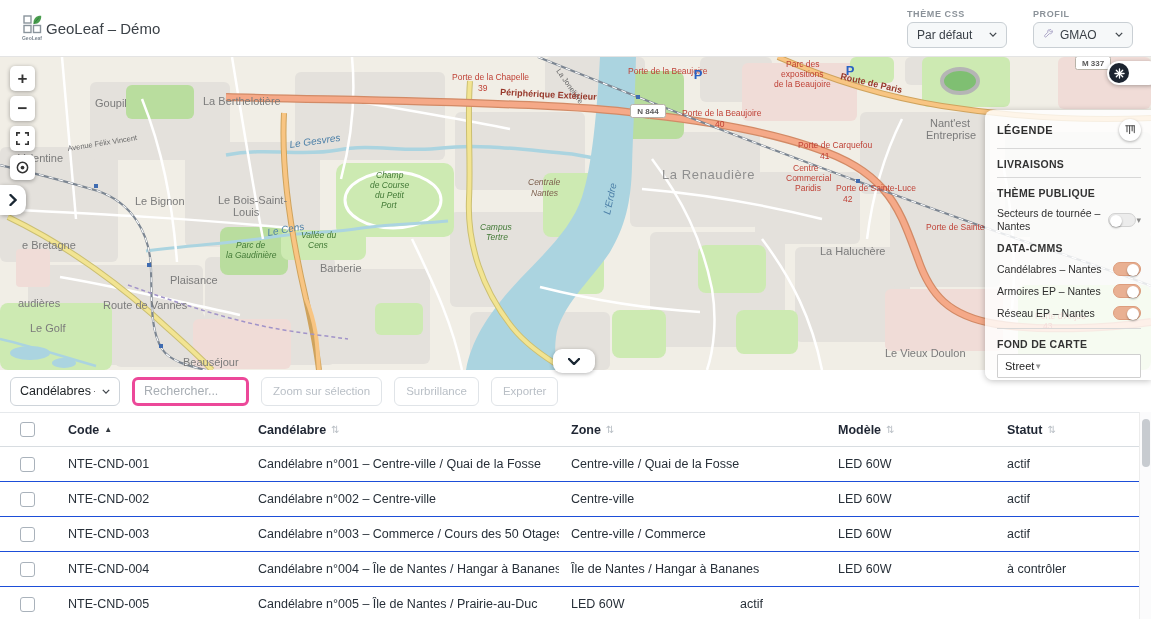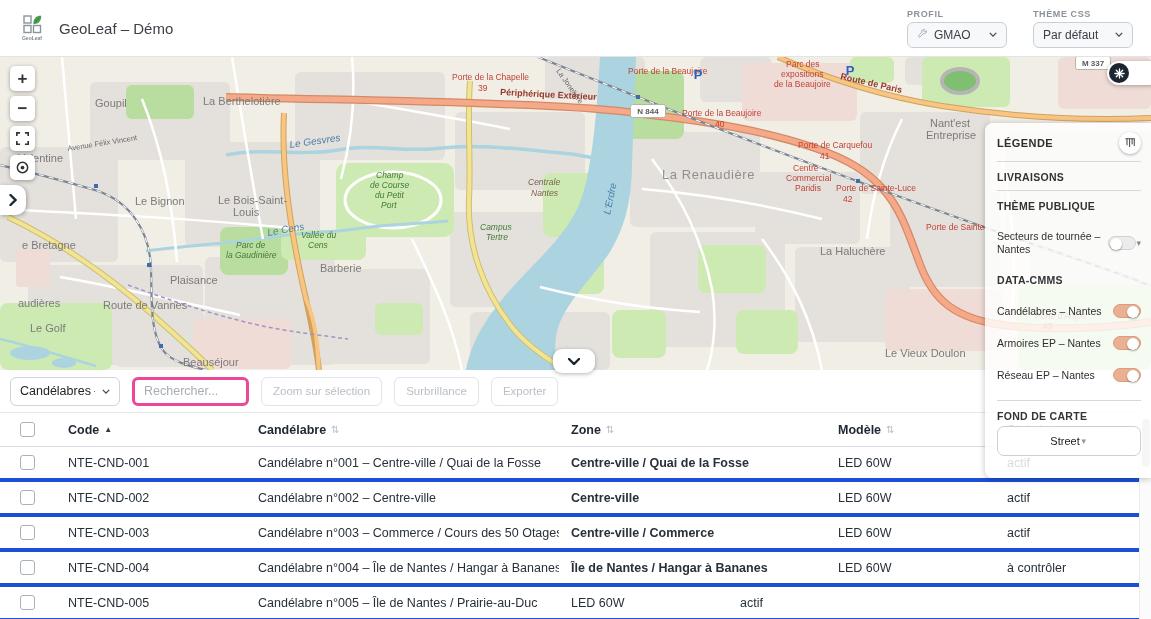--- a/index.html
+++ b/index.html
@@ -4,21 +4,21 @@
 <style>
   * { box-sizing: border-box; margin:0; padding:0; }
   html,body { width:1151px; height:619px; overflow:hidden; background:#fff;
               font-family:"Liberation Sans", sans-serif; }
 
   
   .app-header { height:57px; display:flex; align-items:center; padding:0 18px;
                 border-bottom:1px solid #e4e4e4; background:#fff; position:relative; z-index:30;}
   .logo { display:flex; flex-direction:column; align-items:center; width:28px; }
   .logo-caption { font-size:5px; font-weight:bold; color:#7d8791; margin-top:1px; }
-  .app-title { margin-left:13px; font-size:15px; color:#3c4248; }
+  .app-title { font-size:15px; color:#3c4248; }
   .hdr-spacer { flex:1; }
   .hdr-group { display:flex; flex-direction:column; gap:3px; margin-left:26px; }
   .hdr-label { font-size:9px; font-weight:bold; letter-spacing:.6px; color:#8b9299; }
   .hdr-select { display:flex; align-items:center; gap:6px; width:100px; height:26px;
                 background:#f6f8f9; border:1px solid #c9cfd4; border-radius:6px;
                 padding:0 9px; font-size:12px; color:#3a4047; cursor:pointer; }
   .hdr-select .grow { flex:1; white-space:nowrap; overflow:hidden; }
   .chev { width:8px; height:5px; flex:none; }
 
   
@@ -44,66 +44,66 @@
   .collapse-pill { position:absolute; left:553px; top:292px; width:42px; height:24px;
                    background:#fff; border-radius:9px; box-shadow:0 1px 4px rgba(0,0,0,.3);
                    display:flex; align-items:center; justify-content:center; cursor:pointer; z-index:25; }
   .star-pill { position:absolute; right:-10px; top:4px; width:54px; height:24px; background:#fff;
                border-radius:12px; box-shadow:0 1px 4px rgba(0,0,0,.3); display:flex;
                align-items:center; padding:2px; cursor:pointer; }
   .star-circle { width:20px; height:20px; border-radius:50%; background:#1c2430;
                  display:flex; align-items:center; justify-content:center; }
 
   
-  .legend { position:absolute; right:0; top:66px; width:166px; background:rgba(255,255,255,.82);
+  .legend { position:absolute; right:0; top:53px; width:166px; background:rgba(255,255,255,.82);
             border-radius:8px 0 0 8px; box-shadow:0 1px 6px rgba(0,0,0,.25);
-            padding:9px 10px 22px 12px; font-size:10.5px; color:#2f2f2f; }
+            padding:9px 10px 2px 12px; font-size:10.5px; color:#2f2f2f; }
   .legend-head { display:flex; align-items:center; justify-content:space-between; }
   .legend-title { font-size:11px; font-weight:bold; letter-spacing:.4px; color:#2d2d2d; }
   .legend-fab { width:22px; height:22px; border-radius:50%; background:#fff;
                 box-shadow:0 1px 3px rgba(0,0,0,.3); display:flex; align-items:center;
                 justify-content:center; cursor:pointer; }
   .legend hr { border:none; border-top:1px solid #d8d8d8; margin:7px 0; }
   .legend-section { font-weight:bold; font-size:10.5px; letter-spacing:.3px; margin:9px 0 3px; color:#333; }
-  .layer-row { display:flex; align-items:center; gap:0; margin:18px 0; }
+  .layer-row { display:flex; align-items:center; gap:0; margin:8px 0; }
   .layer-label { flex:1; line-height:1.25; }
   .toggle { position:relative; width:28px; height:14px; border-radius:7px; flex:none; cursor:pointer; }
   .toggle.off { background:#ececec; border:1px solid #d2d2d2; }
   .toggle.on  { background:#e9b092; border:1px solid #dd9d7d; }
   .knob { position:absolute; top:0.5px; width:12px; height:12px; border-radius:50%;
           background:#fff; box-shadow:0 1px 2px rgba(0,0,0,.35); }
   .toggle.off .knob { left:1px; } .toggle.on .knob { right:1px; }
   .expander { font-size:9px; color:#8a8a8a; flex:none; cursor:pointer; }
-  .basemap-select { display:flex; align-items:center; justify-content:center; height:30px;
-                    background:#fff; border:1px solid #cfcfcf; border-radius:7px; padding:0 7px;
+  .basemap-select { display:flex; align-items:center; justify-content:flex-start; height:24px;
+                    background:#fff; border:1px solid #cfcfcf; border-radius:1px; padding:0 7px;
                     font-size:11px; color:#222; margin-top:4px; cursor:pointer; }
   .basemap-select .bchev { color:#999; font-size:8px; }
 
   
   .toolbar { height:42px; display:flex; align-items:center; gap:12px; padding:0 10px;
              background:#fff; position:relative; z-index:10; }
   .tb-select { display:flex; align-items:center; gap:7px; width:110px; height:29px;
                border:1px solid #ced4da; border-radius:6px; padding:0 9px; background:#fff;
                font-size:12.5px; color:#212529; cursor:pointer; }
   .tb-select .grow { flex:1; white-space:nowrap; overflow:hidden; }
   .tb-input { width:117px; height:29px; border:3px solid #ec4899; border-radius:6px;
               padding:0 9px; font-size:12.5px; color:#212529; font-family:inherit; }
   .tb-input::placeholder { color:#a8aeb4; }
   .tb-btn { height:29px; border:1px solid #e0e4e8; border-radius:6px; background:#fff;
             padding:0 11px; font-size:11.5px; color:#b9bfc6; font-family:inherit; cursor:default; }
 
   
   .table-area { position:relative; }
-  .trow { display:flex; align-items:center; height:35px; border-bottom:4px solid #1d4ed8; background:#fff; }
+  .trow { display:flex; align-items:center; height:35px; border-bottom:1px solid #1d4ed8; background:#fff; }
   .trow.thead { border-top:1px solid #e6e9ec; border-bottom:1px solid #d8dde1; }
   .cell { padding-left:12px; font-size:12.5px; color:#283039; white-space:nowrap;
           overflow:hidden; display:flex; align-items:center; gap:5px; }
   .thead .cell { font-weight:bold; color:#1f2633; }
   .check { width:56px; padding-left:20px; }
-  .w0 { width:190px; } .w1 { width:313px; } .w2 { width:267px;font-weight:bold; } .w3 { width:169px; } .w4 { flex:1; }
+  .w0 { width:190px; } .w1 { width:313px; } .w2 { width:267px; } .w3 { width:169px; } .w4 { flex:1; }
   .cbx { width:15px; height:15px; border:1.5px solid #a9b2bb; border-radius:3px;
          background:#fff; display:inline-block; cursor:pointer; }
   .sort { font-size:10px; color:#b8bec4; font-weight:normal; }
   .sort.asc { font-size:8px; color:#343a40; }
 
   
   .vscroll { position:absolute; top:0; right:0; bottom:-207px; width:12px; background:#fbfbfc;
              border-left:1px solid #ececec; z-index:5; }
   .vthumb { position:absolute; top:7px; left:2px; width:8px; height:48px; background:#c7cbd0;
             border-radius:4px; cursor:pointer; }
@@ -118,35 +118,35 @@
       <rect x="1" y="10.5" width="7" height="7" fill="none" stroke="#8a949c" stroke-width="1.4"></rect>
       <rect x="10.5" y="10.5" width="7" height="7" fill="none" stroke="#8a949c" stroke-width="1.4"></rect>
       <path d="M10.5,9 C10,3 14,0.5 18.2,0.8 C18.6,6 15,9.5 10.5,9 Z" fill="#4a9e4f"></path>
       <path d="M11,8.5 L16,2.5" stroke="#2e7a36" stroke-width="0.8" fill="none"></path>
     </svg>
     <span class="logo-caption">GeoLeaf</span>
   </div>
   <div class="app-title">GeoLeaf – Démo</div>
   <div class="hdr-spacer"></div>
   <div class="hdr-group">
+    <span class="hdr-label">THÈME CSS</span>
+    <div class="hdr-select">
+      <span class="grow">Par défaut</span>
+      <svg class="chev" viewBox="0 0 10 6">
+          <path d="M1,1 L5,5 L9,1" fill="none" stroke="#41474d" stroke-width="1.6"></path>
+        </svg>
+    </div>
+  </div>
+  <div class="hdr-group">
     <span class="hdr-label">PROFIL</span>
     <div class="hdr-select">
       <svg width="11" height="11" viewBox="0 0 16 16">
         <path d="M13.5,2.5 a3.4,3.4 0 0 1 -4.3,4.3 L4.6,11.4 a1.5,1.5 0 0 1 -2.1,-2.1 L7.1,4.7 a3.4,3.4 0 0 1 4.3,-4.3 L9.3,2.5 l1.6,1.6 z" fill="none" stroke="#aaa3c6" stroke-width="1.4"></path>
       </svg>
       <span class="grow">GMAO</span>
-      <svg class="chev" viewBox="0 0 10 6">
-          <path d="M1,1 L5,5 L9,1" fill="none" stroke="#41474d" stroke-width="1.6"></path>
-        </svg>
-    </div>
-  </div>
-  <div class="hdr-group">
-    <span class="hdr-label">THÈME CSS</span>
-    <div class="hdr-select">
-      <span class="grow">Par défaut</span>
       <svg class="chev" viewBox="0 0 10 6">
           <path d="M1,1 L5,5 L9,1" fill="none" stroke="#41474d" stroke-width="1.6"></path>
         </svg>
     </div>
   </div>
 </div>
 
 <div class="map-wrap">
   <svg id="map-svg" viewBox="0 0 1151 313" preserveAspectRatio="none">
     <rect width="1151" height="313" fill="#f1eee6"></rect>

